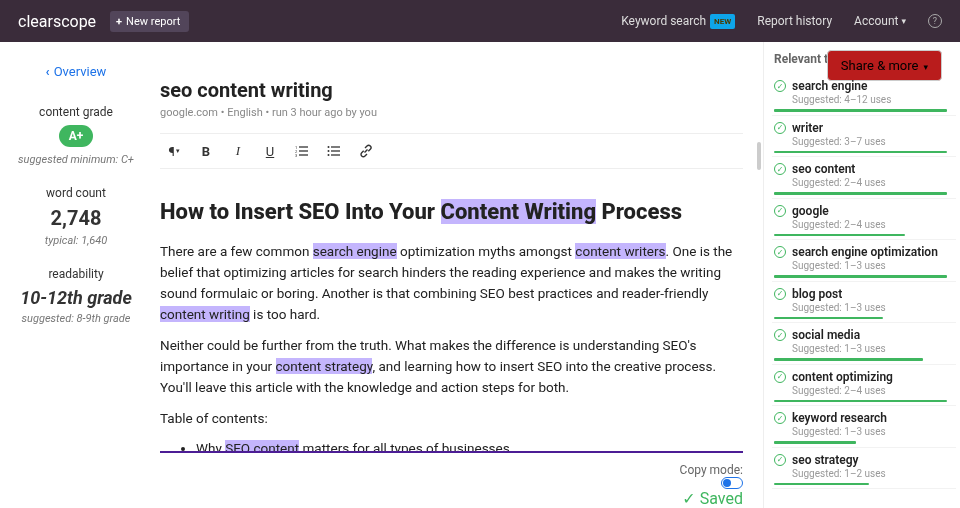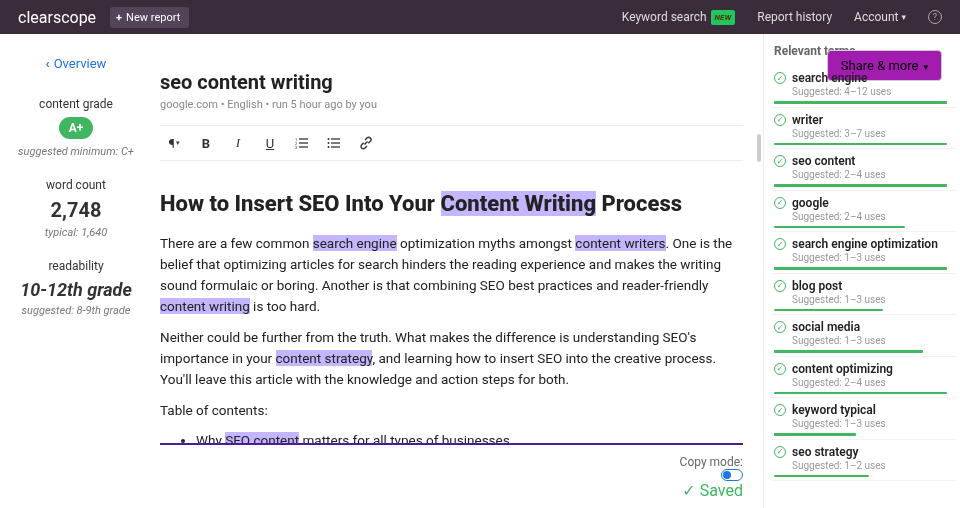--- a/index.html
+++ b/index.html
@@ -1,25 +1,25 @@
 <!DOCTYPE html>
 <html><head>
 <meta charset="utf-8">
 <style>
 * { margin:0; padding:0; box-sizing:border-box; font-family:-apple-system,BlinkMacSystemFont,"Segoe UI",Roboto,sans-serif; }
 body { width:960px; height:508px; overflow:hidden; background:#fff; color:#222; }
 
 
-.topbar { height:34px; background:#3a2c3a; color:#fff; display:flex; align-items:center; padding:0 18px; font-size:12px; }
+.topbar { height:42px; background:#3a2c3a; color:#fff; display:flex; align-items:center; padding:0 18px; font-size:12px; }
 .logo { font-size:16px; font-weight:400; letter-spacing:0; }
 .newbtn { margin-left:14px; background:#52455a; border:none; color:#fff; font-size:11px; padding:4px 9px 4px 6px; border-radius:3px; cursor:pointer; }
 .newbtn::before { content:"+"; margin-right:4px; font-weight:bold; }
 .topspacer { flex:1; }
 .toplink { margin-left:22px; color:#ddd; font-size:12px; cursor:pointer; display:flex; align-items:center; }
-.badge-new { background:#22c55e; color:#4a3a00; font-size:8px; font-weight:700; padding:3px 4px; border-radius:2px; margin-left:4px;font-style:italic; }
+.badge-new { background:#0ea5e9; color:#4a3a00; font-size:8px; font-weight:700; padding:3px 4px; border-radius:2px; margin-left:4px; }
 .caret::after { content:"▾"; font-size:9px; margin-left:3px; }
 .help-ic { width:14px; height:14px; border:1px solid #aaa; border-radius:50%; display:inline-flex; align-items:center; justify-content:center; font-size:9px; color:#aaa; margin-left:22px; cursor:pointer; }
 
 
 .wrap { display:flex; height:calc(508px - 34px); }
 .left { width:152px; padding-top:22px; text-align:center; font-size:12px; color:#333; }
 .ov { color:#1e73e8; font-size:13px; margin-bottom:26px; cursor:pointer; }
 .ov::before { content:"‹"; margin-right:4px; font-weight:bold; }
 .metric-label { font-size:12px; color:#333; margin-bottom:6px; }
 .grade-pill { background:#3fb65f; color:#fff; font-size:12px; font-weight:700; padding:4px 10px; border-radius:11px; display:inline-block; margin-bottom:6px; }
@@ -42,21 +42,21 @@
 .doc h2 { font-size:22px; font-weight:800; margin:14px 0 12px; }
 .hl { background:#c4b5fd; }
 .doc p { margin-bottom:10px; }
 .doc ul { padding-left:36px; margin-top:6px; }
 .doc li { margin-bottom:8px; list-style:disc; }
 .footer { border-top:2px solid #4c1d95; padding:10px 0 8px; margin-top:auto; display:flex; align-items:flex-end; font-size:12px; color:#666;flex-direction:column; }
 .copytoggle { width:22px; height:12px; border:1px solid #1e73e8; border-radius:7px; display:inline-block; margin-left:6px; position:relative; }
 .copytoggle::after { content:""; width:8px; height:8px; background:#1e73e8; border-radius:50%; position:absolute; top:1px; left:1px; }
 .saved { margin-left:auto; color:#3fb65f; font-size:16px; }
 .saved::before { content:"✓"; margin-right:4px; }
-.sharebtn { border:1px solid #ccc; background:#a21caf; padding:7px 13px; font-size:13px; border-radius:4px; cursor:pointer; }
+.sharebtn { border:1px solid #ccc; background:#b91c1c; padding:7px 13px; font-size:13px; border-radius:4px; cursor:pointer; }
 .sharebtn::after { content:"▾"; font-size:9px; margin-left:5px; }
 
 
 .share-wrap { position:absolute; top:50px; right:18px; }
 .share-wrap .sharebtn{}
 
 
 .right { width:196px; padding:10px 4px 0 8px; font-size:11px; overflow:hidden; }
 .rt-title { font-size:12px; font-weight:700; color:#666; margin-bottom:8px; padding-left:2px; }
 .term { border-bottom:1px solid #f2f2f2; padding:5px 0 3px 2px; position:relative; }
@@ -97,21 +97,21 @@
     <div class="metric-label">word count</div>
     <div class="big">2,748</div>
     <div class="subnote">typical: 1,640</div>
     <div class="metric-label">readability</div>
     <div class="bigger">10-12th grade</div>
     <div class="subnote">suggested: 8-9th grade</div>
   </div>
 
   <div class="center">
     <div class="title">seo content writing</div>
-    <div class="meta">google.com • English • run 5 hour ago by you</div>
+    <div class="meta">google.com • English • run 3 hour ago by you</div>
 
     <div class="toolbar">
       <span class="tb small">¶</span>
       <span class="tb bold">B</span>
       <span class="tb ital">I</span>
       <span class="tb under">U</span>
       <span class="tb">
           <svg width="14" height="12" viewBox="0 0 14 12">
             <g stroke="#333" stroke-width="1.3">
               <line x1="4" y1="2" x2="13" y2="2"></line>
@@ -231,21 +231,21 @@
           <div class="term-row">
             <span class="chk"></span>
             <span class="term-name">content optimizing</span>
           </div>
           <div class="term-sub">Suggested: 2–4 uses</div>
           <div class="bar" style="width:95%"></div>
         </div>
         <div class="term">
           <div class="term-row">
             <span class="chk"></span>
-            <span class="term-name">keyword typical</span>
+            <span class="term-name">keyword research</span>
           </div>
           <div class="term-sub">Suggested: 1–3 uses</div>
           <div class="bar" style="width:45%"></div>
         </div>
         <div class="term">
           <div class="term-row">
             <span class="chk"></span>
             <span class="term-name">seo strategy</span>
           </div>
           <div class="term-sub">Suggested: 1–2 uses</div>

